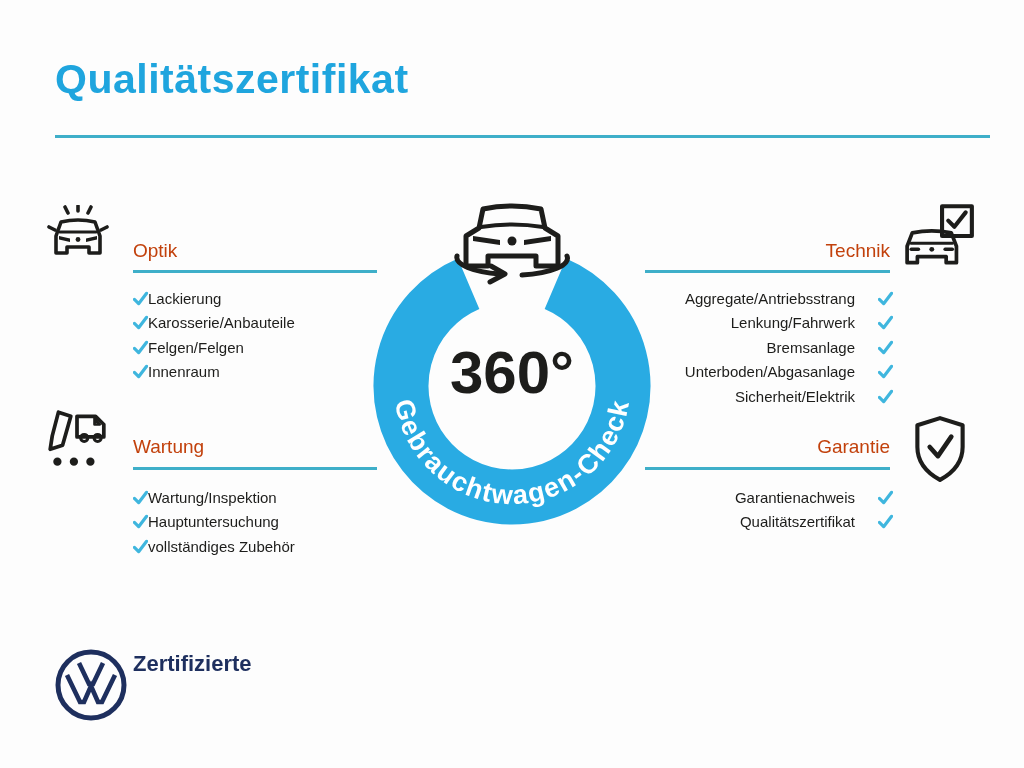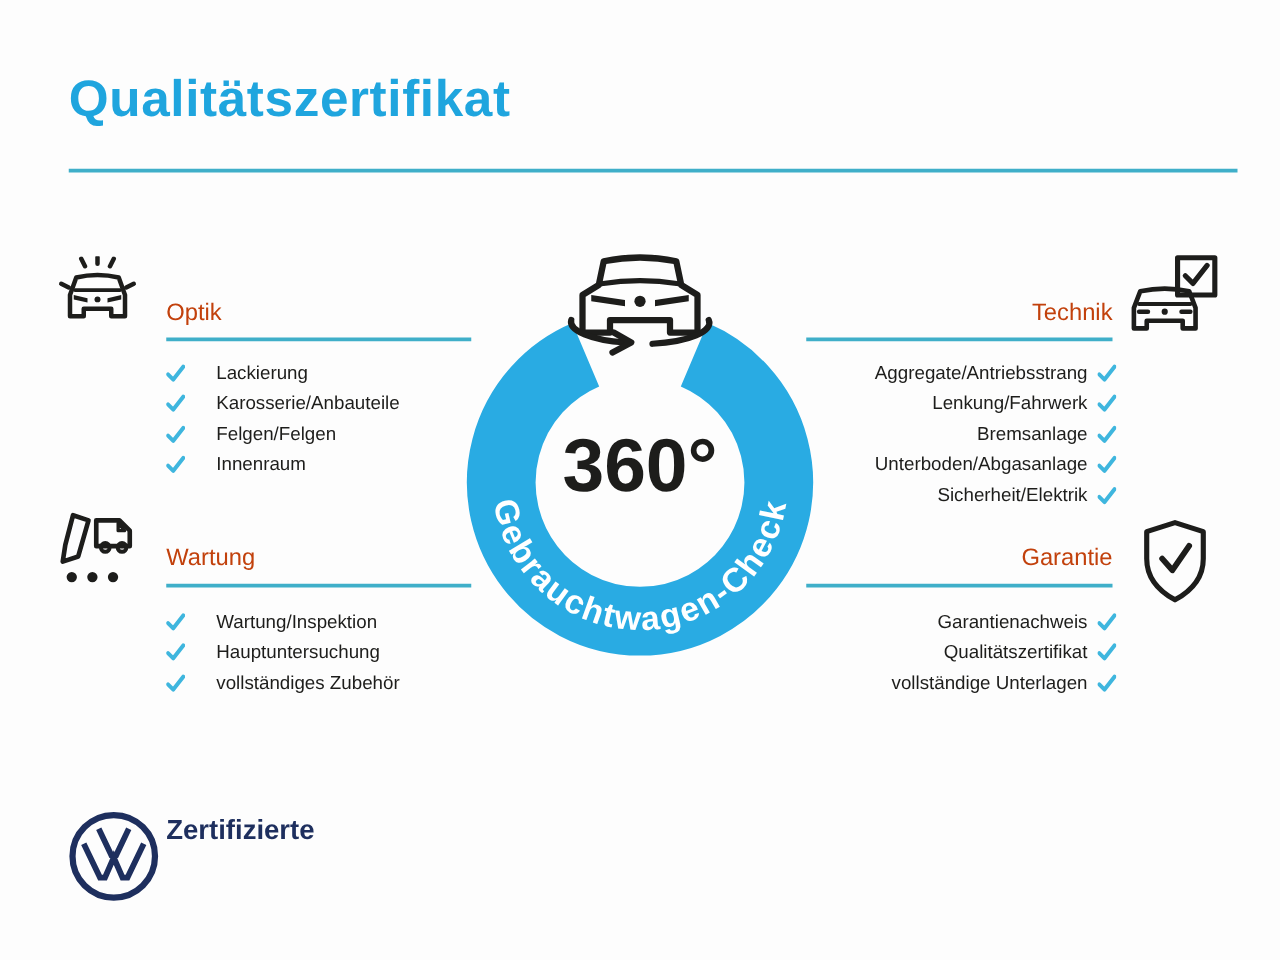--- a/index.html
+++ b/index.html
@@ -21,23 +21,23 @@
   
   .sec-title{font-size:19px;font-weight:normal;color:#c2410c;}
   .sec-rule{height:3px;background:#3fafc9;}
 
   .sec-title.right{text-align:right;}
 
   
   .items{display:flex;flex-direction:column;}
   .item{display:flex;align-items:center;height:24.5px;font-size:15px;}
   .item .lbl{white-space:nowrap;}
-  .items.left .item{justify-content:flex-start;gap:25px;}
+  .items.left .item{justify-content:flex-start;gap:0;}
   .items.right{align-items:flex-end;}
-  .items.right .item{justify-content:flex-end;gap:8px;}
+  .items.right .item{justify-content:flex-end;gap:23px;}
 
   .check{width:15px;height:15px;flex:0 0 auto;}
   .check path{stroke:#3fb6de;stroke-width:3.4;fill:none;stroke-linecap:round;stroke-linejoin:round;}
 
   
   .lineicon path,.lineicon line,.lineicon rect,.lineicon circle.o{
     stroke:#1d1d1b;fill:none;stroke-linecap:round;stroke-linejoin:round;
   }
   .lineicon .fill{fill:#1d1d1b;stroke:none;}
 
@@ -191,26 +191,20 @@
     <svg class="check" viewBox="0 0 16 16">
         <path d="M1.5 9 L6 13.5 L14.5 2.5"></path>
       </svg>
   </div>
   <div class="item">
     <span class="lbl">Qualitätszertifikat</span>
     <svg class="check" viewBox="0 0 16 16">
         <path d="M1.5 9 L6 13.5 L14.5 2.5"></path>
       </svg>
   </div>
-  <div class="item">
-    <span class="lbl">vollständige Unterlagen</span>
-    <svg class="check" viewBox="0 0 16 16">
-        <path d="M1.5 9 L6 13.5 L14.5 2.5"></path>
-      </svg>
-  </div>
 </div>
 
 <svg class="abs badge" width="300" height="350" viewBox="0 0 300 350">
 
   <path class="ring" d="M106.6 97.8 A111 111 0 1 0 193.4 97.8" stroke-width="55"></path>
 
   <defs>
     <path id="ringTextPath" d="M35.5 171.5 A118 118 0 1 0 264.5 171.5" fill="none"></path>
   </defs>
   <text class="ring-text">

